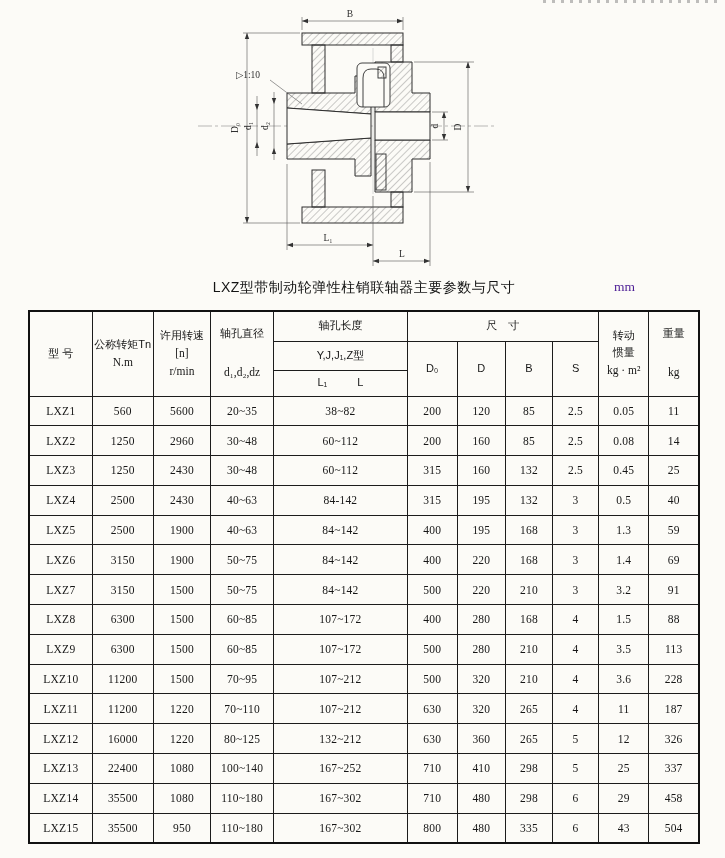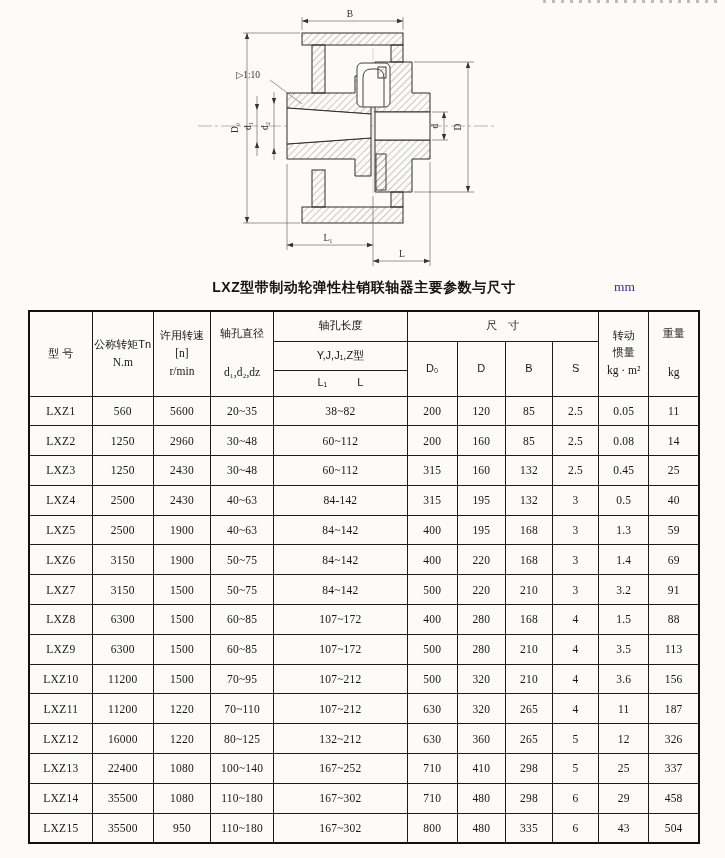--- a/index.html
+++ b/index.html
@@ -12,21 +12,21 @@
   .clip-frag{
     position:absolute;top:0;left:543px;width:180px;height:3px;
     background:repeating-linear-gradient(90deg,#8a8a8a 0 3px,transparent 3px 9px);
     opacity:.55;
   }
   .drawing{position:absolute;left:150px;top:4px;width:380px;height:266px;}
   .dimlabel{font-family:"Liberation Serif","DejaVu Serif",serif;font-size:9.5px;fill:#2f2f2f;}
   .title-row{position:absolute;top:279px;left:28px;width:672px;height:22px;}
   .doc-title{
     position:absolute;left:0;right:0;text-align:center;
-    font-size:14px;font-weight:700;letter-spacing:.5px;color:#141414;
+    font-size:14px;font-weight:400;letter-spacing:.5px;color:#141414;
     font-family:"Liberation Sans","DejaVu Sans",sans-serif;
   }
   .doc-unit{position:absolute;left:586px;top:0;font-size:13.5px;color:#4c1d95;}
   
   .param-table{
     position:absolute;top:310px;left:28px;width:672px;
     border-collapse:collapse;table-layout:fixed;
     font-family:"Liberation Serif","DejaVu Serif",serif;
   }
   .param-table th,.param-table td{
@@ -349,21 +349,21 @@
           <td class="model">LXZ10</td>
           <td>11200</td>
           <td>1500</td>
           <td>70~95</td>
           <td>107~212</td>
           <td>500</td>
           <td>320</td>
           <td>210</td>
           <td>4</td>
           <td>3.6</td>
-          <td>156</td>
+          <td>228</td>
         </tr>
         <tr>
           <td class="model">LXZ11</td>
           <td>11200</td>
           <td>1220</td>
           <td>70~110</td>
           <td>107~212</td>
           <td>630</td>
           <td>320</td>
           <td>265</td>

